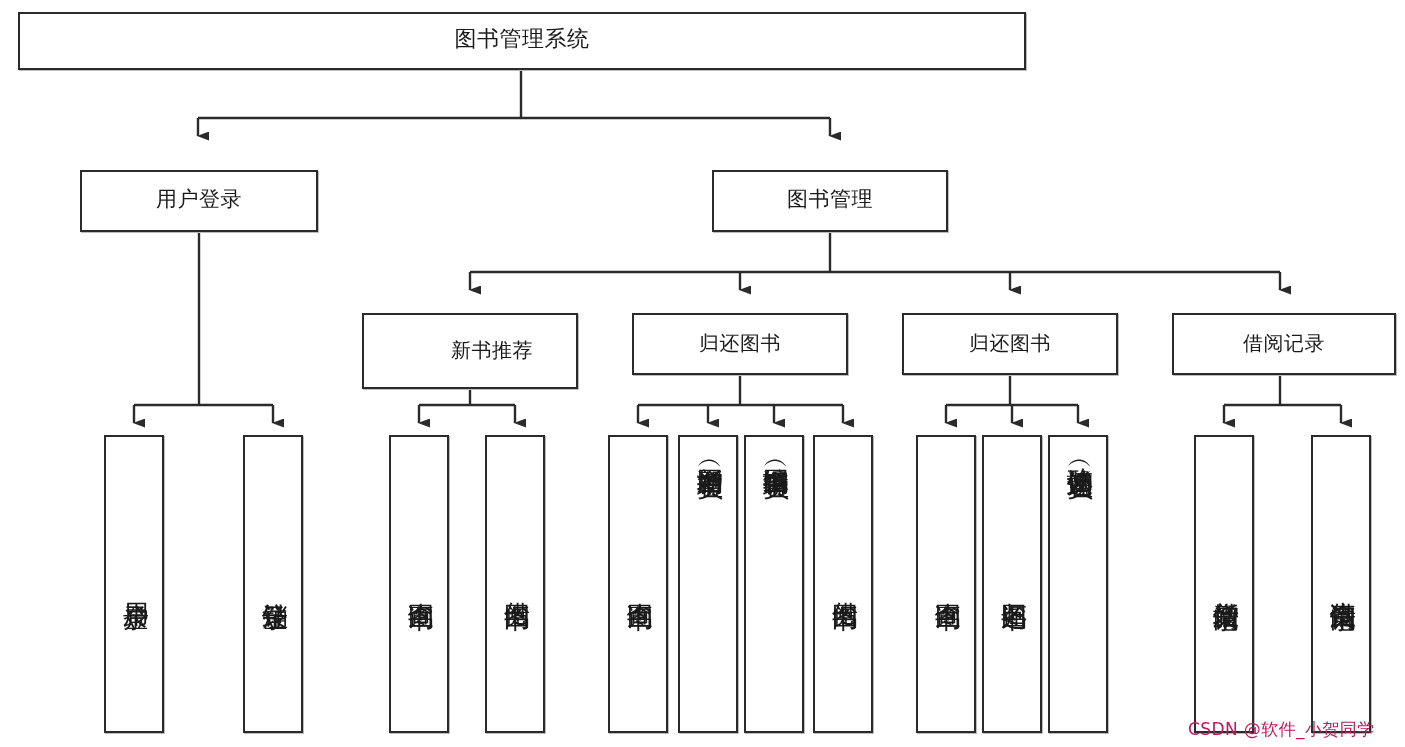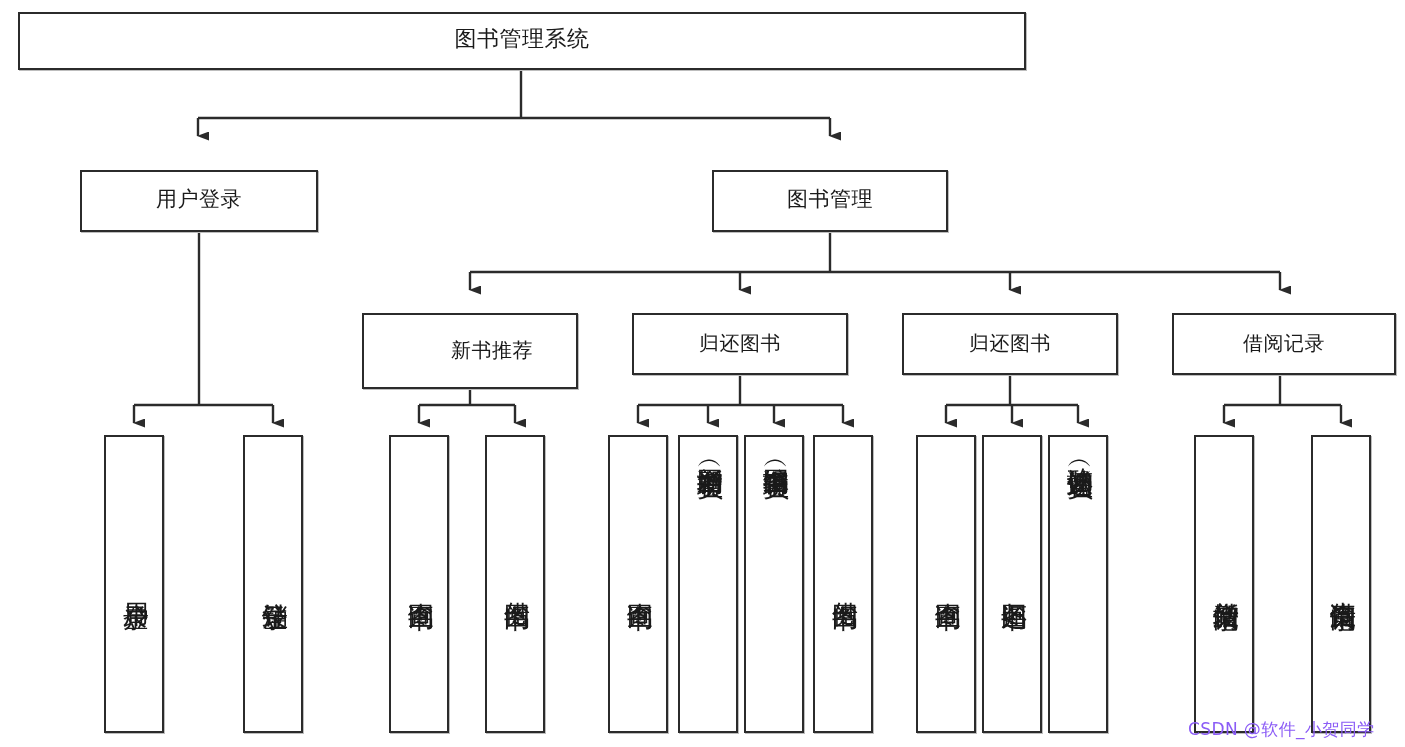--- a/index.html
+++ b/index.html
@@ -67,21 +67,21 @@
   .node-leaf.tall-text {
     align-items: flex-start;
   }
   .node-leaf.mid-text {
     align-items: center;
     padding-top: 0;
   }
   .watermark {
     position: absolute;
     font-size: 17px;
-    color: #8b5cf6;
+    color: #be185d;
     white-space: nowrap;
     letter-spacing: 0.4px;
     font-family: "DejaVu Sans", "Liberation Sans", sans-serif;
   }
 </style>
 </head>
 <body>
 
 <div id="canvas">
 

